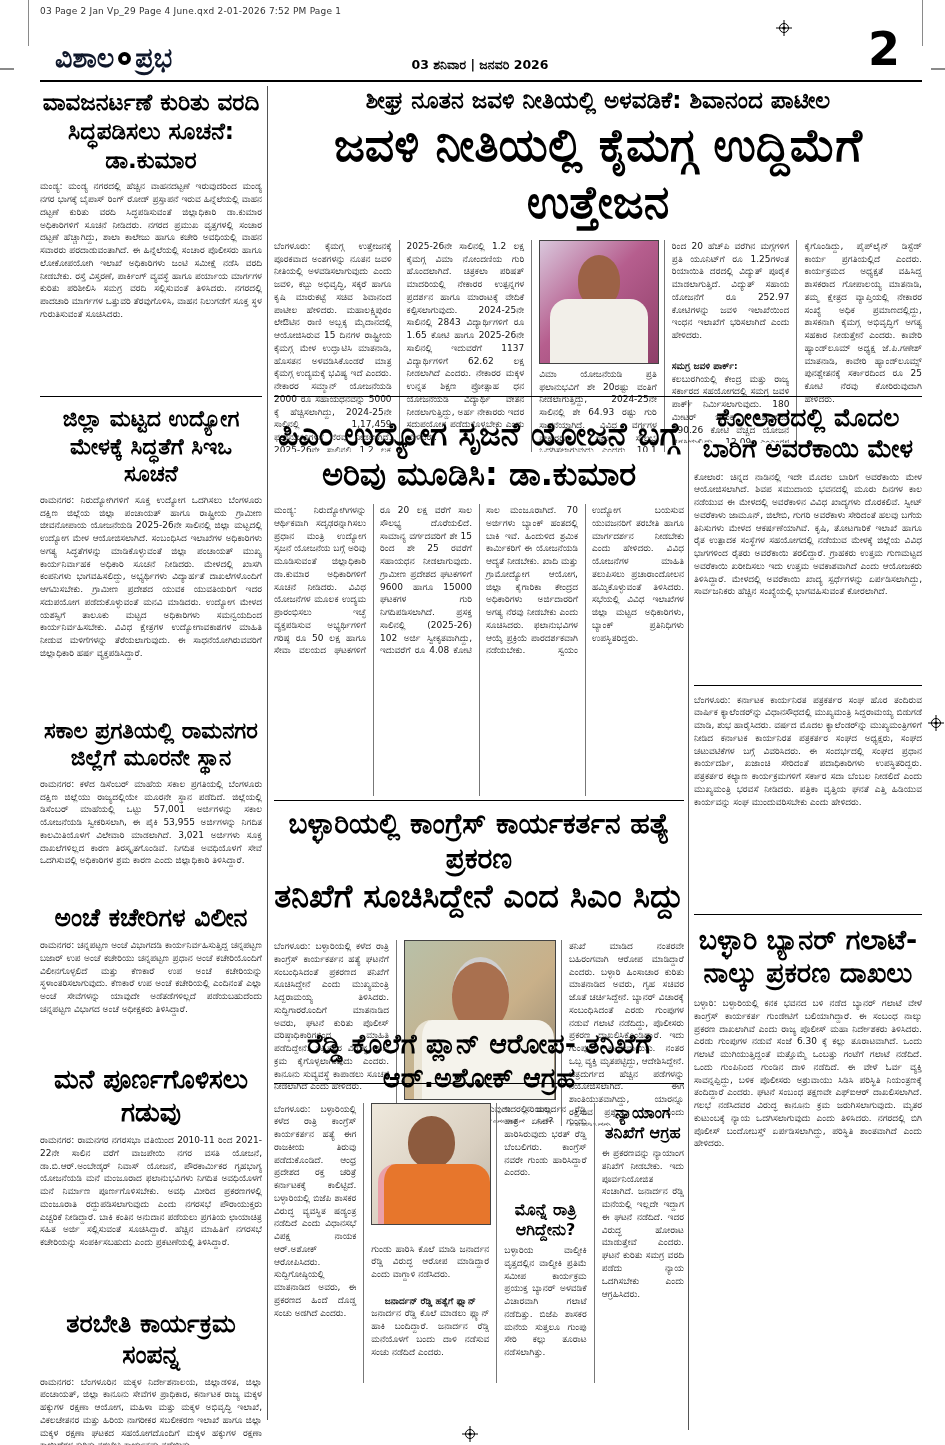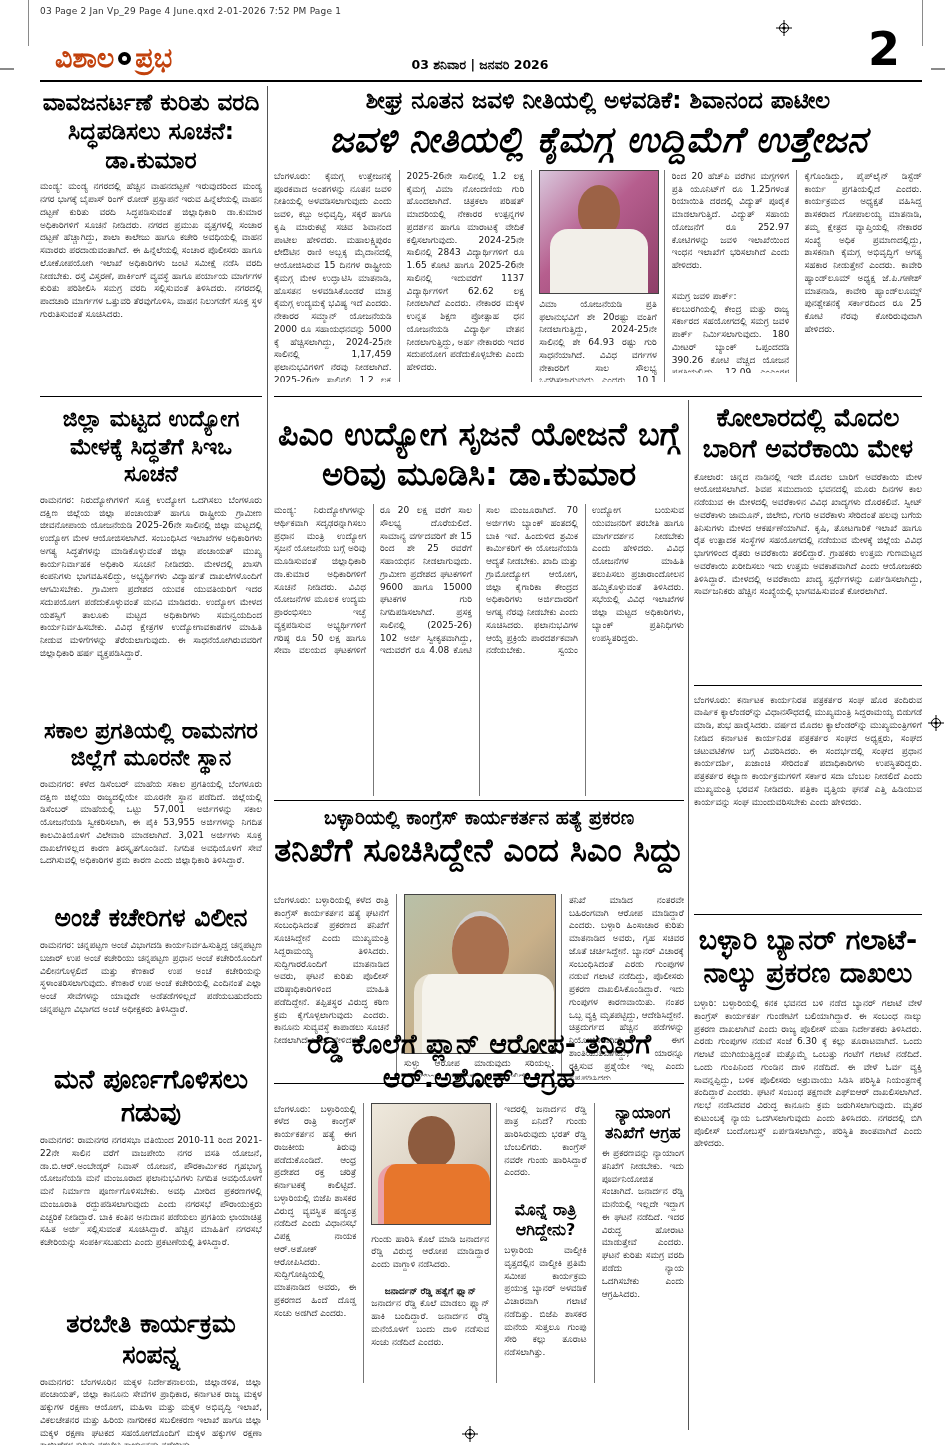--- a/index.html
+++ b/index.html
@@ -2,21 +2,21 @@
 <html><head>
 <meta charset="utf-8">
 <style>
   html,body{margin:0;padding:0;background:#e9e9e7;}
   .page{position:relative;width:945px;height:1445px;background:#ffffff;overflow:hidden;
         font-family:"DejaVu Sans","Liberation Sans",sans-serif;color:#111;}
   .slug{position:absolute;left:40px;top:6px;font-size:9px;color:#333;letter-spacing:.2px;white-space:nowrap;}
   .cropline{position:absolute;background:#8a8a8a;}
   .regmark{position:absolute;width:16px;height:16px;}
   .regmark svg{display:block;}
-  .masthead{position:absolute;left:55px;top:42px;font-size:27px;font-weight:bold;color:#c2410c;display:flex;align-items:center;gap:4px;}
+  .masthead{position:absolute;left:55px;top:42px;font-size:27px;font-weight:bold;color:#0f172a;display:flex;align-items:center;gap:4px;}
   .mast-logo{width:13px;height:13px;border-radius:50%;background:#000;position:relative;flex:0 0 auto;}
   .mast-logo::after{content:"";position:absolute;left:4px;top:4px;width:5px;height:5px;border-radius:50%;background:#fff;}
   .dateline{position:absolute;left:300px;top:57px;width:360px;text-align:center;font-size:12.5px;font-weight:bold;color:#000;}
   .pagenum{position:absolute;left:868px;top:26px;font-size:46px;font-weight:bold;color:#000;line-height:1;}
   .hrule{position:absolute;background:#000;}
   .vrule{position:absolute;background:#555;width:1px;}
   .headline{font-weight:bold;text-align:center;color:#000;line-height:1.25;}
   .body-text{font-size:9px;line-height:1.42;text-align:justify;color:#141414;overflow:hidden;}
   .cols{display:flex;}
   .col{flex:1;padding:0 7px;border-right:1px solid #777;overflow:hidden;}
@@ -109,49 +109,49 @@
     </div>
 
     <div>
       <div class="headline" style="font-size:25px;margin-top:6px;">ತರಬೇತಿ ಕಾರ್ಯಕ್ರಮ ಸಂಪನ್ನ</div>
       <div class="body-text" style="height:118px;margin-top:5px;">ರಾಮನಗರ: ಬೆಂಗಳೂರಿನ ಮಕ್ಕಳ ನಿರ್ದೇಶನಾಲಯ, ಜಿಲ್ಲಾಡಳಿತ, ಜಿಲ್ಲಾ ಪಂಚಾಯತ್, ಜಿಲ್ಲಾ ಕಾನೂನು ಸೇವೆಗಳ ಪ್ರಾಧಿಕಾರ, ಕರ್ನಾಟಕ ರಾಜ್ಯ ಮಕ್ಕಳ ಹಕ್ಕುಗಳ ರಕ್ಷಣಾ ಆಯೋಗ, ಮಹಿಳಾ ಮತ್ತು ಮಕ್ಕಳ ಅಭಿವೃದ್ಧಿ ಇಲಾಖೆ, ವಿಕಲಚೇತನರ ಮತ್ತು ಹಿರಿಯ ನಾಗರೀಕರ ಸಬಲೀಕರಣ ಇಲಾಖೆ ಹಾಗೂ ಜಿಲ್ಲಾ ಮಕ್ಕಳ ರಕ್ಷಣಾ ಘಟಕದ ಸಹಯೋಗದೊಂದಿಗೆ ಮಕ್ಕಳ ಹಕ್ಕುಗಳ ರಕ್ಷಣಾ ಕಾಯಿದೆಗಳ ಕುರಿತು ತರಬೇತಿ ಕಾರ್ಯಕ್ರಮ ನಡೆಯಿತು.</div>
     </div>
   </div>
 
   <div class="abs" style="left:274px;top:86px;width:648px;">
     <div class="headline" style="font-size:23px;">ಶೀಘ್ರ ನೂತನ ಜವಳಿ ನೀತಿಯಲ್ಲಿ ಅಳವಡಿಕೆ: ಶಿವಾನಂದ ಪಾಟೀಲ</div>
-    <div class="headline" style="font-size:36px;margin-top:2px;font-style:italic;">ಜವಳಿ ನೀತಿಯಲ್ಲಿ ಕೈಮಗ್ಗ ಉದ್ದಿಮೆಗೆ ಉತ್ತೇಜನ</div>
+    <div class="headline" style="font-size:46px;margin-top:2px;">ಜವಳಿ ನೀತಿಯಲ್ಲಿ ಕೈಮಗ್ಗ ಉದ್ದಿಮೆಗೆ ಉತ್ತೇಜನ</div>
     <div class="cols" style="margin-top:8px;height:212px;">
       <div class="col body-text">ಬೆಂಗಳೂರು: ಕೈಮಗ್ಗ ಉತ್ತೇಜನಕ್ಕೆ ಪೂರಕವಾದ ಅಂಶಗಳನ್ನು ನೂತನ ಜವಳಿ ನೀತಿಯಲ್ಲಿ ಅಳವಡಿಸಲಾಗುವುದು ಎಂದು ಜವಳಿ, ಕಬ್ಬು ಅಭಿವೃದ್ಧಿ, ಸಕ್ಕರೆ ಹಾಗೂ ಕೃಷಿ ಮಾರುಕಟ್ಟೆ ಸಚಿವ ಶಿವಾನಂದ ಪಾಟೀಲ ಹೇಳಿದರು. ಮಹಾಲಕ್ಷ್ಮಿಪುರಂ ಲೇಔಟಿನ ರಾಣಿ ಅಬ್ಬಕ್ಕ ಮೈದಾನದಲ್ಲಿ ಆಯೋಜಿಸಿರುವ 15 ದಿನಗಳ ರಾಷ್ಟ್ರೀಯ ಕೈಮಗ್ಗ ಮೇಳ ಉದ್ಘಾಟಿಸಿ ಮಾತನಾಡಿ, ಹೊಸತನ ಅಳವಡಿಸಿಕೊಂಡರೆ ಮಾತ್ರ ಕೈಮಗ್ಗ ಉದ್ಯಮಕ್ಕೆ ಭವಿಷ್ಯ ಇದೆ ಎಂದರು. ನೇಕಾರರ ಸಮ್ಮಾನ್ ಯೋಜನೆಯಡಿ 2000 ರೂ ಸಹಾಯಧನವನ್ನು 5000 ಕ್ಕೆ ಹೆಚ್ಚಿಸಲಾಗಿದ್ದು, 2024-25ನೇ ಸಾಲಿನಲ್ಲಿ 1,17,459 ಫಲಾನುಭವಿಗಳಿಗೆ ನೆರವು ನೀಡಲಾಗಿದೆ. 2025-26ನೇ ಸಾಲಿನಲ್ಲಿ 1.2 ಲಕ್ಷ ಕೈಮಗ್ಗ ನೇಕಾರರ ವಿಮೆ ನೋಂದಣಿಗೆ ರೂ 2,500 ರಂತೆ 19.99 ಕೋಟಿ ಮೀಸಲಿಡಲಾಗಿದೆ.</div>
       <div class="col body-text">2025-26ನೇ ಸಾಲಿನಲ್ಲಿ 1.2 ಲಕ್ಷ ಕೈಮಗ್ಗ ವಿಮಾ ನೋಂದಣಿಯ ಗುರಿ ಹೊಂದಲಾಗಿದೆ. ಚಿತ್ರಕಲಾ ಪರಿಷತ್ ಮಾದರಿಯಲ್ಲಿ ನೇಕಾರರ ಉತ್ಪನ್ನಗಳ ಪ್ರದರ್ಶನ ಹಾಗೂ ಮಾರಾಟಕ್ಕೆ ವೇದಿಕೆ ಕಲ್ಪಿಸಲಾಗುವುದು. 2024-25ನೇ ಸಾಲಿನಲ್ಲಿ 2843 ವಿದ್ಯಾರ್ಥಿಗಳಿಗೆ ರೂ 1.65 ಕೋಟಿ ಹಾಗೂ 2025-26ನೇ ಸಾಲಿನಲ್ಲಿ ಇದುವರೆಗೆ 1137 ವಿದ್ಯಾರ್ಥಿಗಳಿಗೆ 62.62 ಲಕ್ಷ ನೀಡಲಾಗಿದೆ ಎಂದರು. ನೇಕಾರರ ಮಕ್ಕಳ ಉನ್ನತ ಶಿಕ್ಷಣ ಪ್ರೋತ್ಸಾಹ ಧನ ಯೋಜನೆಯಡಿ ವಿದ್ಯಾರ್ಥಿ ವೇತನ ನೀಡಲಾಗುತ್ತಿದ್ದು, ಅರ್ಹ ನೇಕಾರರು ಇದರ ಸದುಪಯೋಗ ಪಡೆದುಕೊಳ್ಳಬೇಕು ಎಂದು ಹೇಳಿದರು.</div>
       <div class="col">
         <div class="photo" style="width:100%;height:122px;background:linear-gradient(135deg,#d9c7dc 0%,#b65e8e 45%,#8e3f68 100%);">
           <div class="ph-head" style="left:32%;top:12%;width:36%;height:42%;background:#9c6246;"></div>
           <div class="ph-torso" style="left:8%;top:48%;width:84%;height:55%;background:#f2efe9;"></div>
         </div>
         <div class="body-text" style="height:84px;margin-top:4px;">ವಿಮಾ ಯೋಜನೆಯಡಿ ಪ್ರತಿ ಫಲಾನುಭವಿಗೆ ಶೇ 20ರಷ್ಟು ವಂತಿಗೆ ನೀಡಲಾಗುತ್ತಿದ್ದು, 2024-25ನೇ ಸಾಲಿನಲ್ಲಿ ಶೇ 64.93 ರಷ್ಟು ಗುರಿ ಸಾಧನೆಯಾಗಿದೆ. ವಿವಿಧ ವರ್ಗಗಳ ನೇಕಾರರಿಗೆ ಸಾಲ ಸೌಲಭ್ಯ ಒದಗಿಸಲಾಗುವುದು ಎಂದರು. 10.1 ಸಾವಿರ ಮಗ್ಗಗಳ ನವೀಕರಣಕ್ಕೆ ನೆರವು ನೀಡಲಾಗುವುದು.</div>
       </div>
       <div class="col">
         <div class="body-text" style="height:120px;">ರಿಂದ 20 ಹೆಚ್‌ಪಿ ವರೆಗಿನ ಮಗ್ಗಗಳಿಗೆ ಪ್ರತಿ ಯೂನಿಟ್‌ಗೆ ರೂ 1.25ಗಳಂತೆ ರಿಯಾಯಿತಿ ದರದಲ್ಲಿ ವಿದ್ಯುತ್ ಪೂರೈಕೆ ಮಾಡಲಾಗುತ್ತಿದೆ. ವಿದ್ಯುತ್ ಸಹಾಯ ಯೋಜನೆಗೆ ರೂ 252.97 ಕೋಟಿಗಳನ್ನು ಜವಳಿ ಇಲಾಖೆಯಿಂದ ಇಂಧನ ಇಲಾಖೆಗೆ ಭರಿಸಲಾಗಿದೆ ಎಂದು ಹೇಳಿದರು.</div>
-        <div class="body-text" style="font-weight:normal;">ಸಮಗ್ರ ಜವಳಿ ಪಾರ್ಕ್:</div>
+        <div class="body-text" style="font-weight:bold;">ಸಮಗ್ರ ಜವಳಿ ಪಾರ್ಕ್:</div>
         <div class="body-text" style="height:70px;">ಕಲಬುರಗಿಯಲ್ಲಿ ಕೇಂದ್ರ ಮತ್ತು ರಾಜ್ಯ ಸರ್ಕಾರದ ಸಹಯೋಗದಲ್ಲಿ ಸಮಗ್ರ ಜವಳಿ ಪಾರ್ಕ್ ನಿರ್ಮಿಸಲಾಗುವುದು. 180 ಮೀಟರ್ ಬ್ಯಾಂಕ್ ಒಪ್ಪಂದದಡಿ 390.26 ಕೋಟಿ ವೆಚ್ಚದ ಯೋಜನೆ ಪ್ರಗತಿಯಲ್ಲಿದ್ದು, 12.09 ಎಂಎಂಗಳ ಸೀರೆ ಘಟಕಕ್ಕೆ ಚಾಲನೆ ನೀಡಲಾಗಿದೆ.</div>
       </div>
       <div class="col body-text">ಕೈಗೊಂಡಿದ್ದು, ಪೈಪ್‌ಲೈನ್ ಡಿಸ್ಟೆಡ್ ಕಾರ್ಯ ಪ್ರಗತಿಯಲ್ಲಿದೆ ಎಂದರು. ಕಾರ್ಯಕ್ರಮದ ಅಧ್ಯಕ್ಷತೆ ವಹಿಸಿದ್ದ ಶಾಸಕರಾದ ಗೋಪಾಲಯ್ಯ ಮಾತನಾಡಿ, ತಮ್ಮ ಕ್ಷೇತ್ರದ ವ್ಯಾಪ್ತಿಯಲ್ಲಿ ನೇಕಾರರ ಸಂಖ್ಯೆ ಅಧಿಕ ಪ್ರಮಾಣದಲ್ಲಿದ್ದು, ಶಾಸಕನಾಗಿ ಕೈಮಗ್ಗ ಅಭಿವೃದ್ಧಿಗೆ ಅಗತ್ಯ ಸಹಕಾರ ನೀಡುತ್ತೇನೆ ಎಂದರು. ಕಾವೇರಿ ಹ್ಯಾಂಡ್‌ಲೂಮ್ ಅಧ್ಯಕ್ಷ ಜೆ.ಪಿ.ಗಣೇಶ್ ಮಾತನಾಡಿ, ಕಾವೇರಿ ಹ್ಯಾಂಡ್‌ಲೂಮ್ಸ್ ಪುನಶ್ಚೇತನಕ್ಕೆ ಸರ್ಕಾರದಿಂದ ರೂ 25 ಕೋಟಿ ನೆರವು ಕೋರಿರುವುದಾಗಿ ಹೇಳಿದರು.</div>
     </div>
   </div>
   <div class="hrule" style="left:274px;top:396px;width:648px;height:1px;"></div>
 
   <div class="abs" style="left:274px;top:414px;width:410px;">
     <div class="headline" style="font-size:32px;">ಪಿಎಂ ಉದ್ಯೋಗ ಸೃಜನೆ ಯೋಜನೆ ಬಗ್ಗೆ ಅರಿವು ಮೂಡಿಸಿ: ಡಾ.ಕುಮಾರ</div>
     <div class="multibody" style="column-count:4;height:292px;margin-top:10px;">ಮಂಡ್ಯ: ನಿರುದ್ಯೋಗಿಗಳನ್ನು ಆರ್ಥಿಕವಾಗಿ ಸದೃಢರನ್ನಾಗಿಸಲು ಪ್ರಧಾನ ಮಂತ್ರಿ ಉದ್ಯೋಗ ಸೃಜನೆ ಯೋಜನೆಯ ಬಗ್ಗೆ ಅರಿವು ಮೂಡಿಸುವಂತೆ ಜಿಲ್ಲಾಧಿಕಾರಿ ಡಾ.ಕುಮಾರ ಅಧಿಕಾರಿಗಳಿಗೆ ಸೂಚನೆ ನೀಡಿದರು. ವಿವಿಧ ಯೋಜನೆಗಳ ಮೂಲಕ ಉದ್ಯಮ ಪ್ರಾರಂಭಿಸಲು ಇಚ್ಛೆ ವ್ಯಕ್ತಪಡಿಸುವ ಅಭ್ಯರ್ಥಿಗಳಿಗೆ ಗರಿಷ್ಠ ರೂ 50 ಲಕ್ಷ ಹಾಗೂ ಸೇವಾ ವಲಯದ ಘಟಕಗಳಿಗೆ ರೂ 20 ಲಕ್ಷ ವರೆಗೆ ಸಾಲ ಸೌಲಭ್ಯ ದೊರೆಯಲಿದೆ. ಸಾಮಾನ್ಯ ವರ್ಗದವರಿಗೆ ಶೇ 15 ರಿಂದ ಶೇ 25 ರವರೆಗೆ ಸಹಾಯಧನ ನೀಡಲಾಗುವುದು. ಗ್ರಾಮೀಣ ಪ್ರದೇಶದ ಘಟಕಗಳಿಗೆ 9600 ಹಾಗೂ 15000 ಘಟಕಗಳ ಗುರಿ ನಿಗದಿಪಡಿಸಲಾಗಿದೆ. ಪ್ರಸಕ್ತ ಸಾಲಿನಲ್ಲಿ (2025-26) 102 ಅರ್ಜಿ ಸ್ವೀಕೃತವಾಗಿದ್ದು, ಇದುವರೆಗೆ ರೂ 4.08 ಕೋಟಿ ಸಾಲ ಮಂಜೂರಾಗಿದೆ. 70 ಅರ್ಜಿಗಳು ಬ್ಯಾಂಕ್ ಹಂತದಲ್ಲಿ ಬಾಕಿ ಇವೆ. ಹಿಂದುಳಿದ ಶ್ರಮಿಕ ಕಾರ್ಮಿಕರಿಗೆ ಈ ಯೋಜನೆಯಡಿ ಆದ್ಯತೆ ನೀಡಬೇಕು. ಖಾದಿ ಮತ್ತು ಗ್ರಾಮೋದ್ಯೋಗ ಆಯೋಗ, ಜಿಲ್ಲಾ ಕೈಗಾರಿಕಾ ಕೇಂದ್ರದ ಅಧಿಕಾರಿಗಳು ಅರ್ಜಿದಾರರಿಗೆ ಅಗತ್ಯ ನೆರವು ನೀಡಬೇಕು ಎಂದು ಸೂಚಿಸಿದರು. ಫಲಾನುಭವಿಗಳ ಆಯ್ಕೆ ಪ್ರಕ್ರಿಯೆ ಪಾರದರ್ಶಕವಾಗಿ ನಡೆಯಬೇಕು. ಸ್ವಯಂ ಉದ್ಯೋಗ ಬಯಸುವ ಯುವಜನರಿಗೆ ತರಬೇತಿ ಹಾಗೂ ಮಾರ್ಗದರ್ಶನ ನೀಡಬೇಕು ಎಂದು ಹೇಳಿದರು. ವಿವಿಧ ಯೋಜನೆಗಳ ಮಾಹಿತಿ ತಲುಪಿಸಲು ಪ್ರಚಾರಾಂದೋಲನ ಹಮ್ಮಿಕೊಳ್ಳುವಂತೆ ತಿಳಿಸಿದರು. ಸಭೆಯಲ್ಲಿ ವಿವಿಧ ಇಲಾಖೆಗಳ ಜಿಲ್ಲಾ ಮಟ್ಟದ ಅಧಿಕಾರಿಗಳು, ಬ್ಯಾಂಕ್ ಪ್ರತಿನಿಧಿಗಳು ಉಪಸ್ಥಿತರಿದ್ದರು.</div>
   </div>
   <div class="hrule" style="left:274px;top:800px;width:410px;height:1px;"></div>
 
   <div class="abs" style="left:274px;top:806px;width:410px;">
-    <div class="headline" style="font-size:19px;">ಬಳ್ಳಾರಿಯಲ್ಲಿ ಕಾಂಗ್ರೆಸ್ ಕಾರ್ಯಕರ್ತನ ಹತ್ಯೆ ಪ್ರಕರಣ</div>
+    <div class="headline" style="font-size:28px;">ಬಳ್ಳಾರಿಯಲ್ಲಿ ಕಾಂಗ್ರೆಸ್ ಕಾರ್ಯಕರ್ತನ ಹತ್ಯೆ ಪ್ರಕರಣ</div>
     <div class="headline" style="font-size:32px;">ತನಿಖೆಗೆ ಸೂಚಿಸಿದ್ದೇನೆ ಎಂದ ಸಿಎಂ ಸಿದ್ದು</div>
     <div class="cols" style="margin-top:24px;height:186px;">
       <div class="col body-text">ಬೆಂಗಳೂರು: ಬಳ್ಳಾರಿಯಲ್ಲಿ ಕಳೆದ ರಾತ್ರಿ ಕಾಂಗ್ರೆಸ್ ಕಾರ್ಯಕರ್ತನ ಹತ್ಯೆ ಘಟನೆಗೆ ಸಂಬಂಧಿಸಿದಂತೆ ಪ್ರಕರಣದ ತನಿಖೆಗೆ ಸೂಚಿಸಿದ್ದೇನೆ ಎಂದು ಮುಖ್ಯಮಂತ್ರಿ ಸಿದ್ದರಾಮಯ್ಯ ತಿಳಿಸಿದರು. ಸುದ್ದಿಗಾರರೊಂದಿಗೆ ಮಾತನಾಡಿದ ಅವರು, ಘಟನೆ ಕುರಿತು ಪೊಲೀಸ್ ವರಿಷ್ಠಾಧಿಕಾರಿಗಳಿಂದ ಮಾಹಿತಿ ಪಡೆದಿದ್ದೇನೆ. ತಪ್ಪಿತಸ್ಥರ ವಿರುದ್ಧ ಕಠಿಣ ಕ್ರಮ ಕೈಗೊಳ್ಳಲಾಗುವುದು ಎಂದರು. ಕಾನೂನು ಸುವ್ಯವಸ್ಥೆ ಕಾಪಾಡಲು ಸೂಚನೆ ನೀಡಲಾಗಿದೆ ಎಂದು ಹೇಳಿದರು.</div>
       <div class="col" style="flex:0 0 150px;">
         <div class="photo" style="width:100%;height:158px;background:linear-gradient(135deg,#b8c0a8 0%,#c9b089 55%,#8f8572 100%);">
           <div class="ph-head" style="left:31%;top:10%;width:38%;height:44%;background:#a9704f;border-top:5px solid #cfcfcf;"></div>
           <div class="ph-torso" style="left:6%;top:50%;width:88%;height:55%;background:#f5f3ec;border-left:8px solid #e8e2d2;"></div>
         </div>
         <div class="body-text" style="height:20px;margin-top:3px;">ಸುಳ್ಳು ಆರೋಪ ಮಾಡುವುದು ಸರಿಯಲ್ಲ. ತನಿಖೆಯಿಂದ ಸತ್ಯಾಂಶ ಹೊರಬರಲಿದೆ ಎಂದು ಹೇಳಿದರು.</div>
       </div>
@@ -162,21 +162,21 @@
 
   <div class="abs" style="left:274px;top:1027px;width:410px;">
     <div class="headline" style="font-size:27px;">ರೆಡ್ಡಿ ಕೊಲೆಗೆ ಪ್ಲಾನ್ ಆರೋಪ- ತನಿಖೆಗೆ ಆರ್.ಅಶೋಕ್ ಆಗ್ರಹ</div>
     <div class="cols" style="margin-top:8px;height:280px;">
       <div class="col body-text">ಬೆಂಗಳೂರು: ಬಳ್ಳಾರಿಯಲ್ಲಿ ಕಳೆದ ರಾತ್ರಿ ಕಾಂಗ್ರೆಸ್ ಕಾರ್ಯಕರ್ತನ ಹತ್ಯೆ ಈಗ ರಾಜಕೀಯ ತಿರುವು ಪಡೆದುಕೊಂಡಿದೆ. ಆಂಧ್ರ ಪ್ರದೇಶದ ರಕ್ತ ಚರಿತ್ರೆ ಕರ್ನಾಟಕಕ್ಕೆ ಕಾಲಿಟ್ಟಿದೆ. ಬಳ್ಳಾರಿಯಲ್ಲಿ ಬಿಜೆಪಿ ಶಾಸಕರ ವಿರುದ್ಧ ವ್ಯವಸ್ಥಿತ ಷಡ್ಯಂತ್ರ ನಡೆದಿದೆ ಎಂದು ವಿಧಾನಸಭೆ ವಿಪಕ್ಷ ನಾಯಕ ಆರ್.ಅಶೋಕ್ ಆರೋಪಿಸಿದರು. ಸುದ್ದಿಗೋಷ್ಠಿಯಲ್ಲಿ ಮಾತನಾಡಿದ ಅವರು, ಈ ಪ್ರಕರಣದ ಹಿಂದೆ ದೊಡ್ಡ ಸಂಚು ಅಡಗಿದೆ ಎಂದರು.</div>
       <div class="col" style="flex:0 0 118px;">
         <div class="photo" style="width:100%;height:120px;background:linear-gradient(135deg,#efe9dd 0%,#d9cfc0 60%,#bdb3a2 100%);">
           <div class="ph-head" style="left:30%;top:10%;width:40%;height:44%;background:#8d5b3e;"></div>
           <div class="ph-torso" style="left:5%;top:50%;width:90%;height:55%;background:#e7762c;border-left:6px solid #eaa0a8;"></div>
         </div>
-        <div class="body-text" style="height:52px;margin-top:8px;">ಗುಂಡು ಹಾರಿಸಿ ಕೊಲೆ ಮಾಡಿ ಜನಾರ್ದನ ರೆಡ್ಡಿ ವಿರುದ್ಧ ಆರೋಪ ಮಾಡಿದ್ದಾರೆ ಎಂದು ವಾಗ್ದಾಳಿ ನಡೆಸಿದರು.</div>
+        <div class="body-text" style="height:52px;margin-top:18px;">ಗುಂಡು ಹಾರಿಸಿ ಕೊಲೆ ಮಾಡಿ ಜನಾರ್ದನ ರೆಡ್ಡಿ ವಿರುದ್ಧ ಆರೋಪ ಮಾಡಿದ್ದಾರೆ ಎಂದು ವಾಗ್ದಾಳಿ ನಡೆಸಿದರು.</div>
         <div class="body-text" style="font-weight:bold;text-align:center;">ಜನಾರ್ದನ್ ರೆಡ್ಡಿ ಹತ್ಯೆಗೆ ಪ್ಲ್ಯಾನ್</div>
         <div class="body-text" style="height:68px;">ಜನಾರ್ದನ ರೆಡ್ಡಿ ಕೊಲೆ ಮಾಡಲು ಪ್ಲ್ಯಾನ್ ಹಾಕಿ ಬಂದಿದ್ದಾರೆ. ಜನಾರ್ದನ ರೆಡ್ಡಿ ಮನೆಯೊಳಗೆ ಬಂದು ದಾಳಿ ನಡೆಸುವ ಸಂಚು ನಡೆದಿದೆ ಎಂದರು.</div>
       </div>
       <div class="col">
         <div class="body-text" style="height:92px;">ಇದರಲ್ಲಿ ಜನಾರ್ದನ ರೆಡ್ಡಿ ಪಾತ್ರ ಏನಿದೆ? ಗುಂಡು ಹಾರಿಸಿರುವುದು ಭರತ್ ರೆಡ್ಡಿ ಬೆಂಬಲಿಗರು. ಕಾಂಗ್ರೆಸ್ ನವರೇ ಗುಂಡು ಹಾರಿಸಿದ್ದಾರೆ ಎಂದರು.</div>
         <div class="runhead big">ಮೊನ್ನೆ ರಾತ್ರಿ ಆಗಿದ್ದೇನು?</div>
         <div class="body-text" style="height:140px;">ಬಳ್ಳಾರಿಯ ವಾಲ್ಮೀಕಿ ವೃತ್ತದಲ್ಲಿನ ವಾಲ್ಮೀಕಿ ಪ್ರತಿಮೆ ಸಮೀಪ ಕಾರ್ಯಕ್ರಮ ಪ್ರಯುಕ್ತ ಬ್ಯಾನರ್ ಅಳವಡಿಕೆ ವಿಚಾರವಾಗಿ ಗಲಾಟೆ ನಡೆದಿತ್ತು. ಬಿಜೆಪಿ ಶಾಸಕರ ಮನೆಯ ಸುತ್ತಲೂ ಗುಂಪು ಸೇರಿ ಕಲ್ಲು ತೂರಾಟ ನಡೆಸಲಾಗಿತ್ತು.</div>
       </div>
       <div class="col">
         <div class="runhead big" style="margin-top:0;">ನ್ಯಾಯಾಂಗ ತನಿಖೆಗೆ ಆಗ್ರಹ</div>

